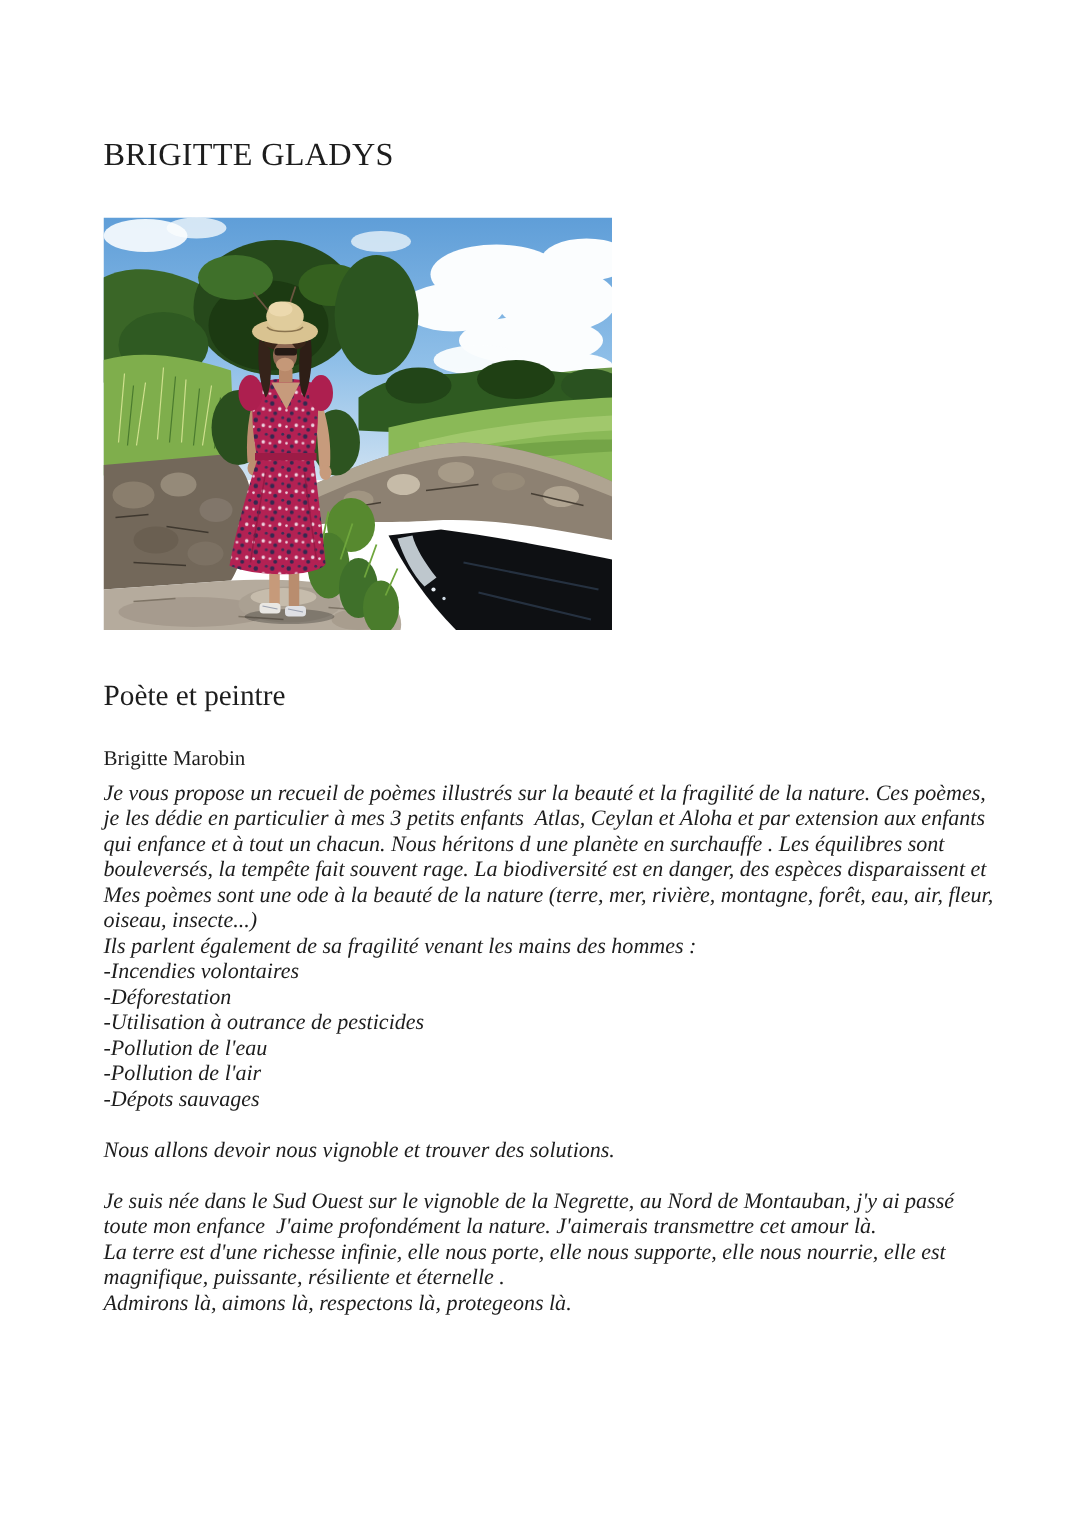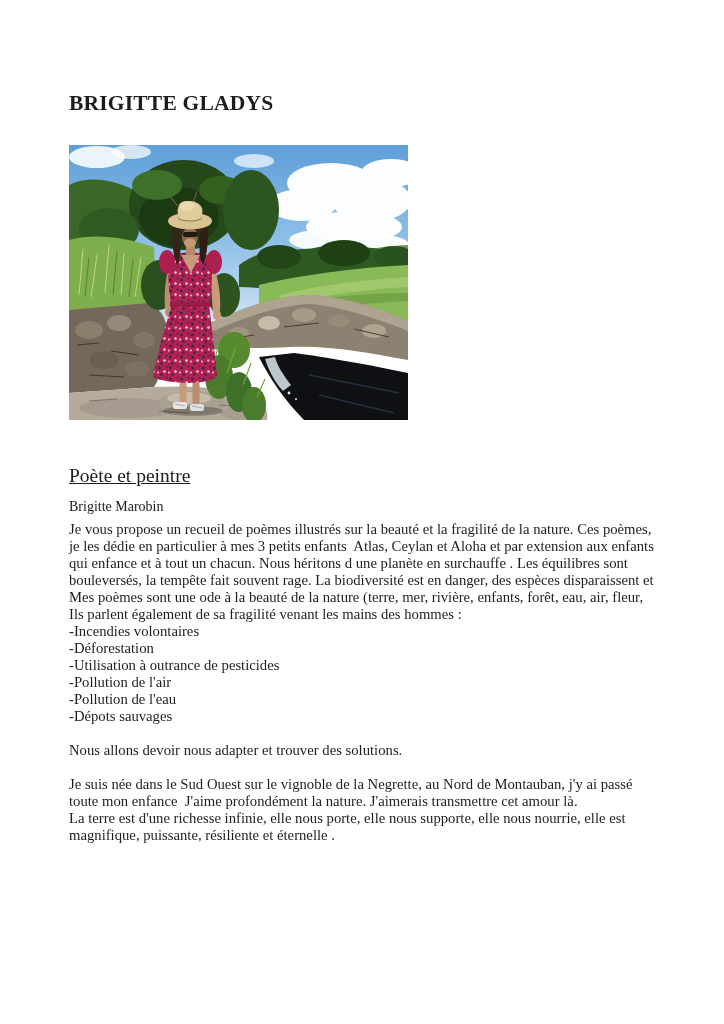--- a/index.html
+++ b/index.html
@@ -7,38 +7,38 @@
     width:724px;height:1024px;
     background:#ffffff;
     font-family:"Liberation Serif","DejaVu Serif",serif;
     color:#1d1d1d;
     overflow:hidden;
     position:relative;
   }
   .page{position:absolute;inset:0;}
   .doc-title{
     position:absolute;left:69px;top:91px;
-    font-size:21.5px;line-height:25px;font-weight:bold;margin:0;
+    font-size:21.5px;line-height:25px;font-weight:normal;margin:0;
     letter-spacing:0.2px;white-space:pre;
   }
   .photo-figure{
     position:absolute;left:69px;top:145px;width:339px;height:275px;margin:0;
   }
   .photo-figure svg{display:block;width:339px;height:275px;}
   .subtitle{
-    position:absolute;left:69px;top:464px;
-    font-size:19.5px;line-height:23px;font-weight:normal;margin:0;white-space:pre;text-decoration:underline;
+    position:absolute;left:69px;top:453px;
+    font-size:19.5px;line-height:23px;font-weight:normal;margin:0;white-space:pre;
   }
   .author-heading{
     position:absolute;left:69px;top:495px;
     font-size:14px;line-height:24px;font-weight:normal;margin:0;white-space:pre;
   }
   .body-text{
     position:absolute;left:69px;top:521px;width:620px;
-    font-size:14.7px;line-height:17px;
+    font-size:14.7px;line-height:17px;font-style:italic;
   }
   .body-text .text-line{
     min-height:17px;white-space:pre;
   }
 </style>
 </head>
 <body>
 
 <div class="page">
 
@@ -212,30 +212,32 @@
 
   <h2 class="subtitle">Poète et peintre</h2>
 
   <h2 class="author-heading">Brigitte Marobin</h2>
 
   <div class="body-text">
       <div class="text-line">Je vous propose un recueil de poèmes illustrés sur la beauté et la fragilité de la nature. Ces poèmes,</div>
       <div class="text-line">je les dédie en particulier à mes 3 petits enfants  Atlas, Ceylan et Aloha et par extension aux enfants</div>
       <div class="text-line">qui enfance et à tout un chacun. Nous héritons d une planète en surchauffe . Les équilibres sont</div>
       <div class="text-line">bouleversés, la tempête fait souvent rage. La biodiversité est en danger, des espèces disparaissent et</div>
-      <div class="text-line">Mes poèmes sont une ode à la beauté de la nature (terre, mer, rivière, enfants, forêt, eau, air, fleur,</div>
+      <div class="text-line">Mes poèmes sont une ode à la beauté de la nature (terre, mer, rivière, montagne, forêt, eau, air, fleur,</div>
+      <div class="text-line">oiseau, insecte...)</div>
       <div class="text-line">Ils parlent également de sa fragilité venant les mains des hommes :</div>
       <div class="text-line">-Incendies volontaires</div>
       <div class="text-line">-Déforestation</div>
       <div class="text-line">-Utilisation à outrance de pesticides</div>
+      <div class="text-line">-Pollution de l'eau</div>
       <div class="text-line">-Pollution de l'air</div>
-      <div class="text-line">-Pollution de l'eau</div>
       <div class="text-line">-Dépots sauvages</div>
       <div class="text-line"></div>
-      <div class="text-line">Nous allons devoir nous adapter et trouver des solutions.</div>
+      <div class="text-line">Nous allons devoir nous vignoble et trouver des solutions.</div>
       <div class="text-line"></div>
       <div class="text-line">Je suis née dans le Sud Ouest sur le vignoble de la Negrette, au Nord de Montauban, j'y ai passé</div>
       <div class="text-line">toute mon enfance  J'aime profondément la nature. J'aimerais transmettre cet amour là.</div>
       <div class="text-line">La terre est d'une richesse infinie, elle nous porte, elle nous supporte, elle nous nourrie, elle est</div>
       <div class="text-line">magnifique, puissante, résiliente et éternelle .</div>
+      <div class="text-line">Admirons là, aimons là, respectons là, protegeons là.</div>
     </div>
 
 </div>
 
 </body></html>

